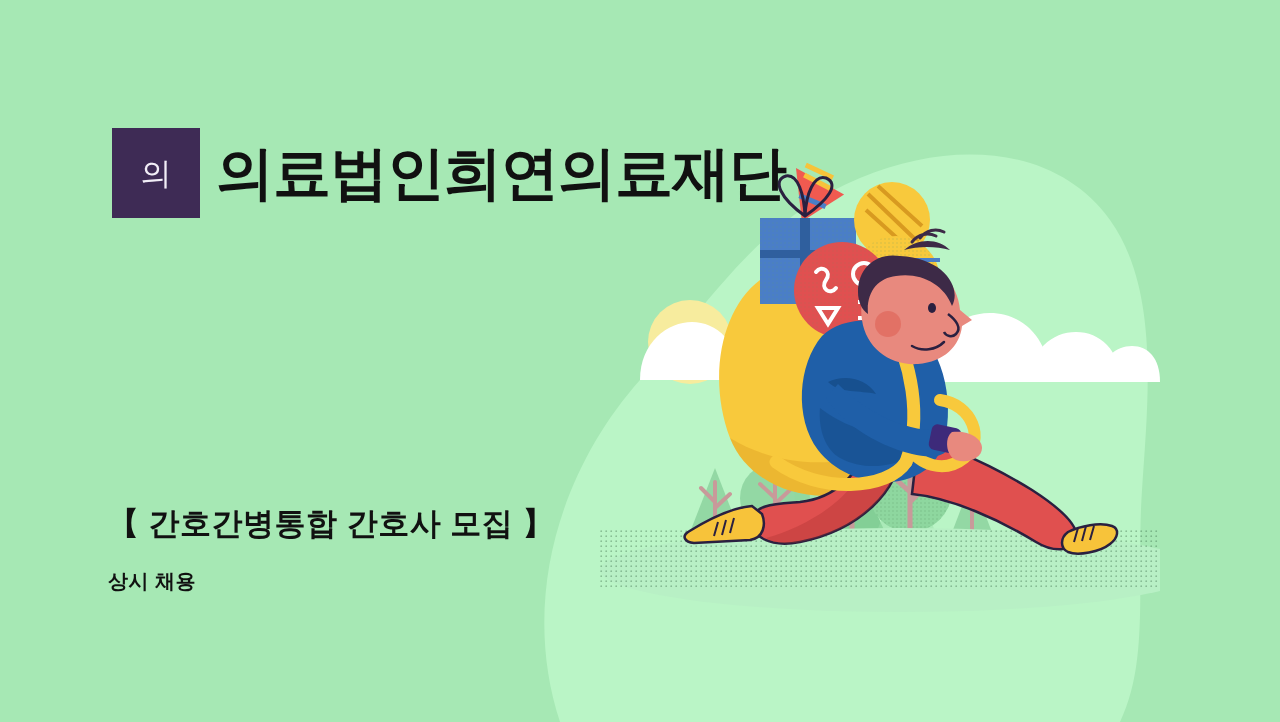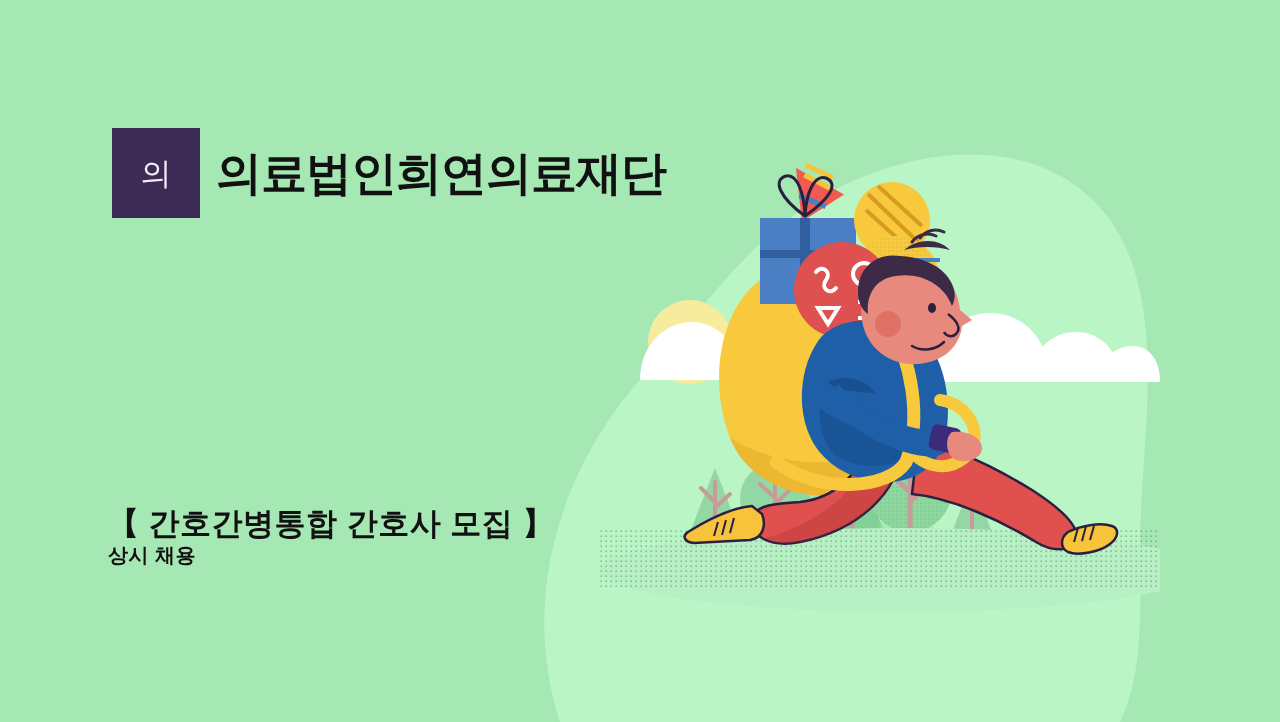--- a/index.html
+++ b/index.html
@@ -60,21 +60,21 @@
     align-items: center;
     justify-content: center;
     font-size: 31px;
     font-weight: 400;
     line-height: 1;
     letter-spacing: 0;
     flex: none;
   }
 
   .company-name {
-    font-size: 46px;
+    font-size: 58px;
     font-weight: 700;
     color: #111111;
     letter-spacing: -1px;
     line-height: 1.05;
     white-space: nowrap;
   }
 
   
   .job-block {
     position: absolute;
@@ -86,20 +86,21 @@
   .job-title {
     font-size: 31px;
     font-weight: 700;
     color: #111111;
     letter-spacing: 0.5px;
     white-space: nowrap;
     line-height: 1.2;
   }
 
   .job-type {
+    margin-top: 26px;
     font-size: 20px;
     font-weight: 700;
     color: #111111;
     letter-spacing: 0.5px;
     white-space: nowrap;
   }
 </style>
 </head>
 <body>
 

